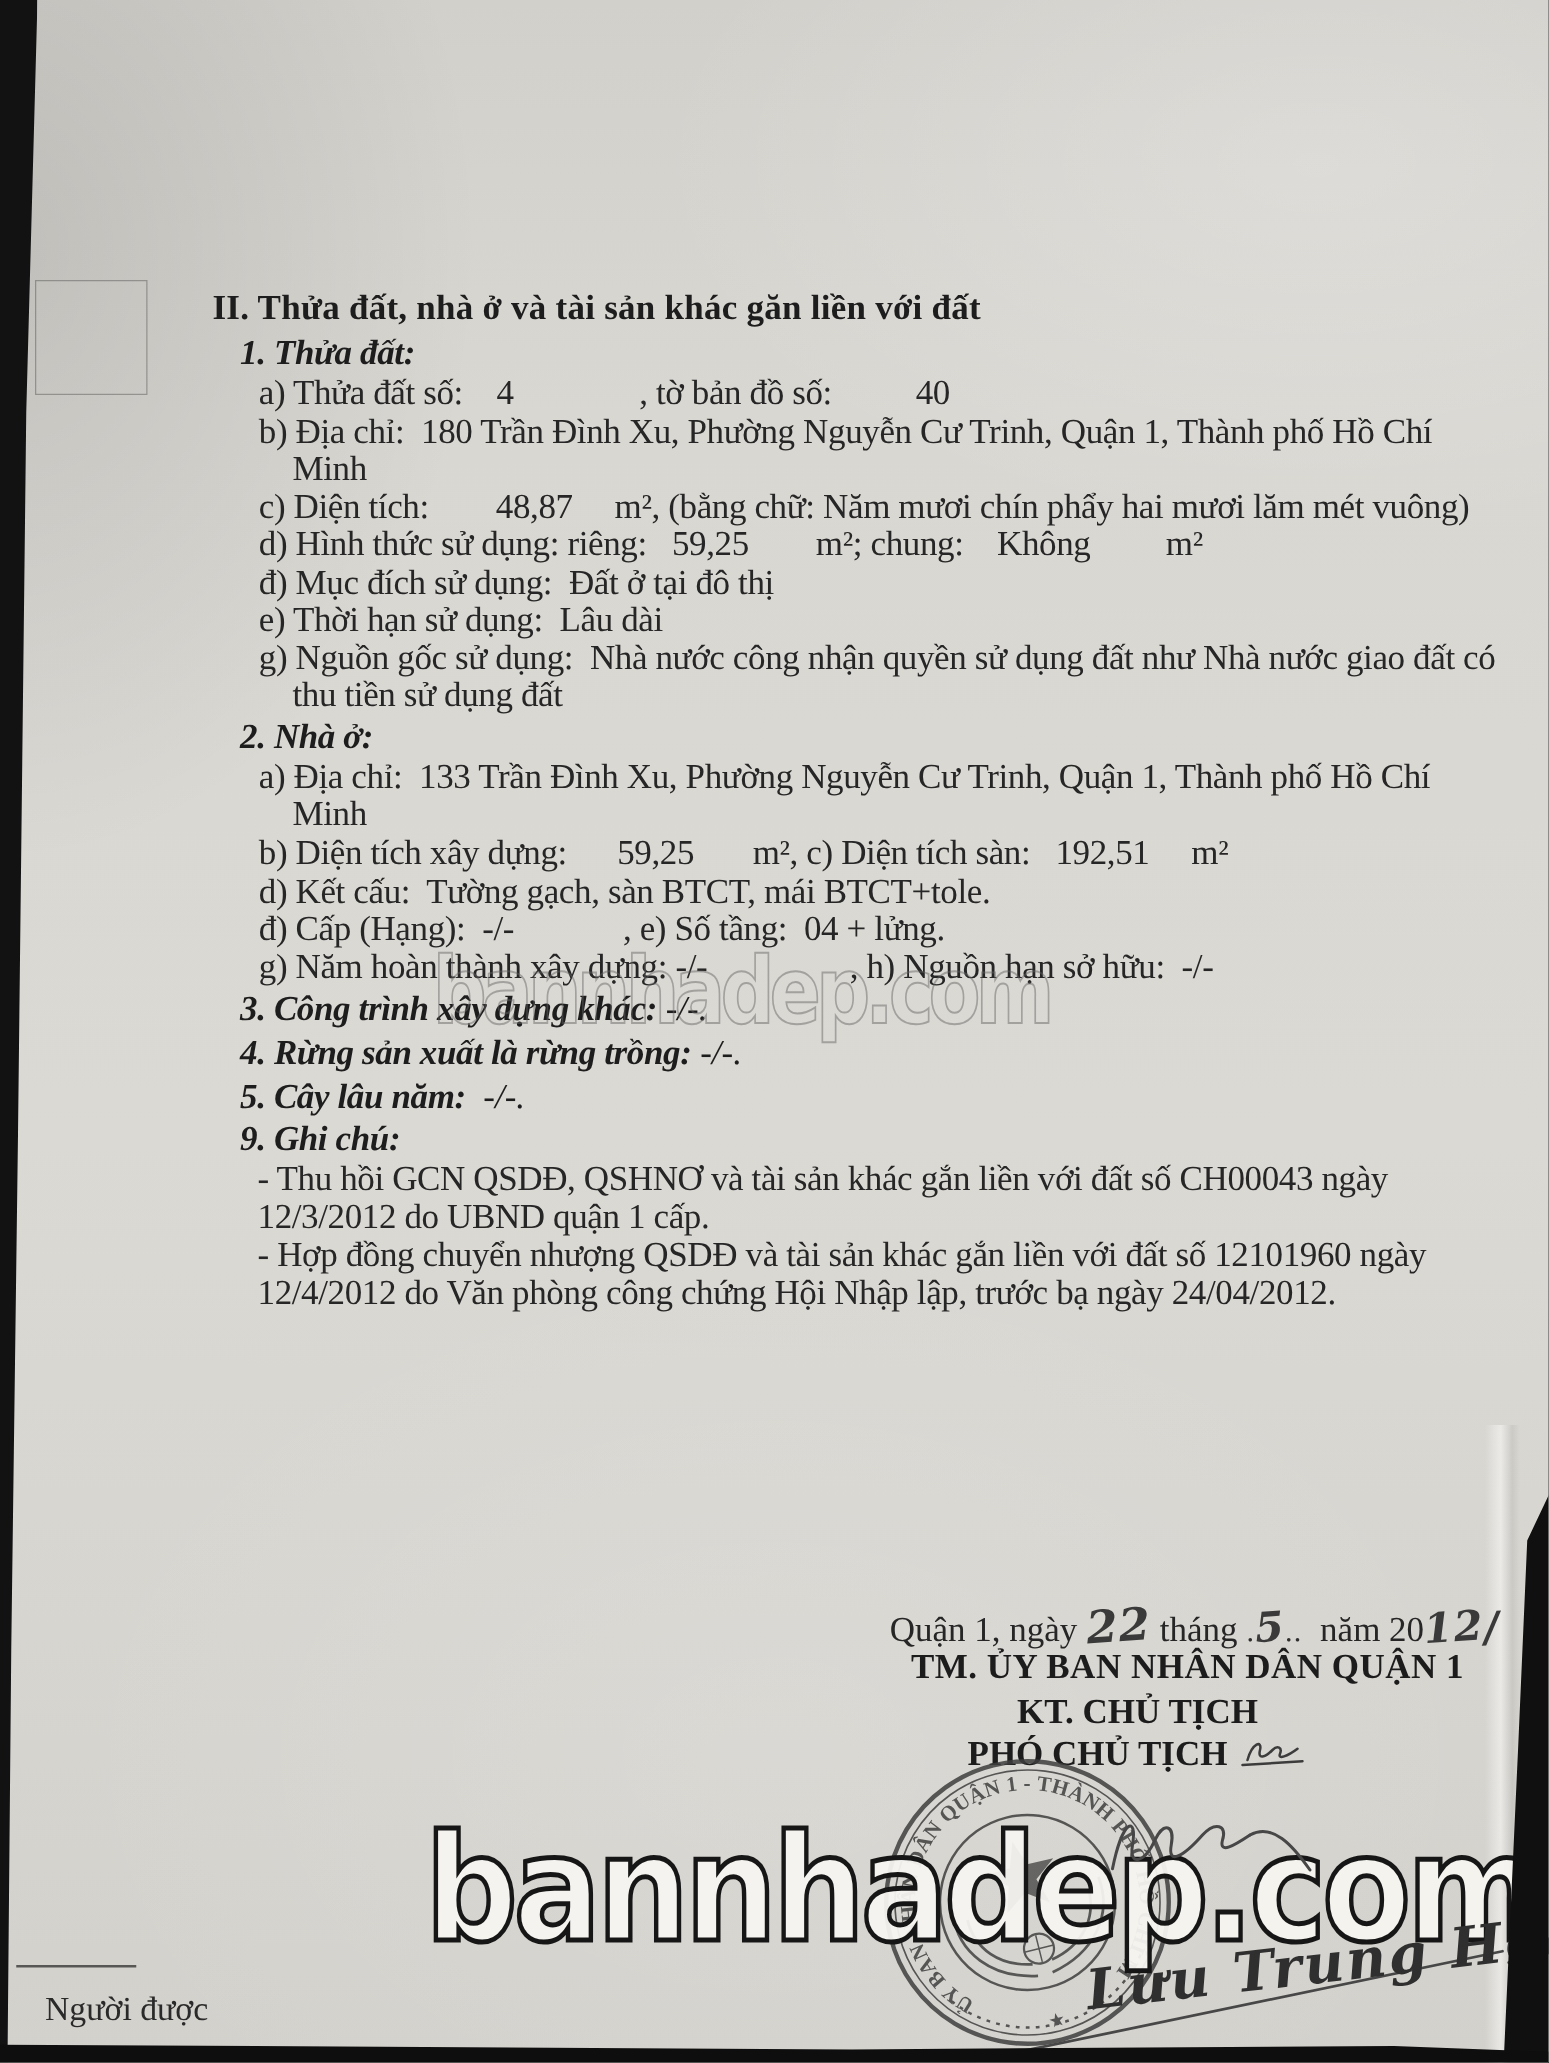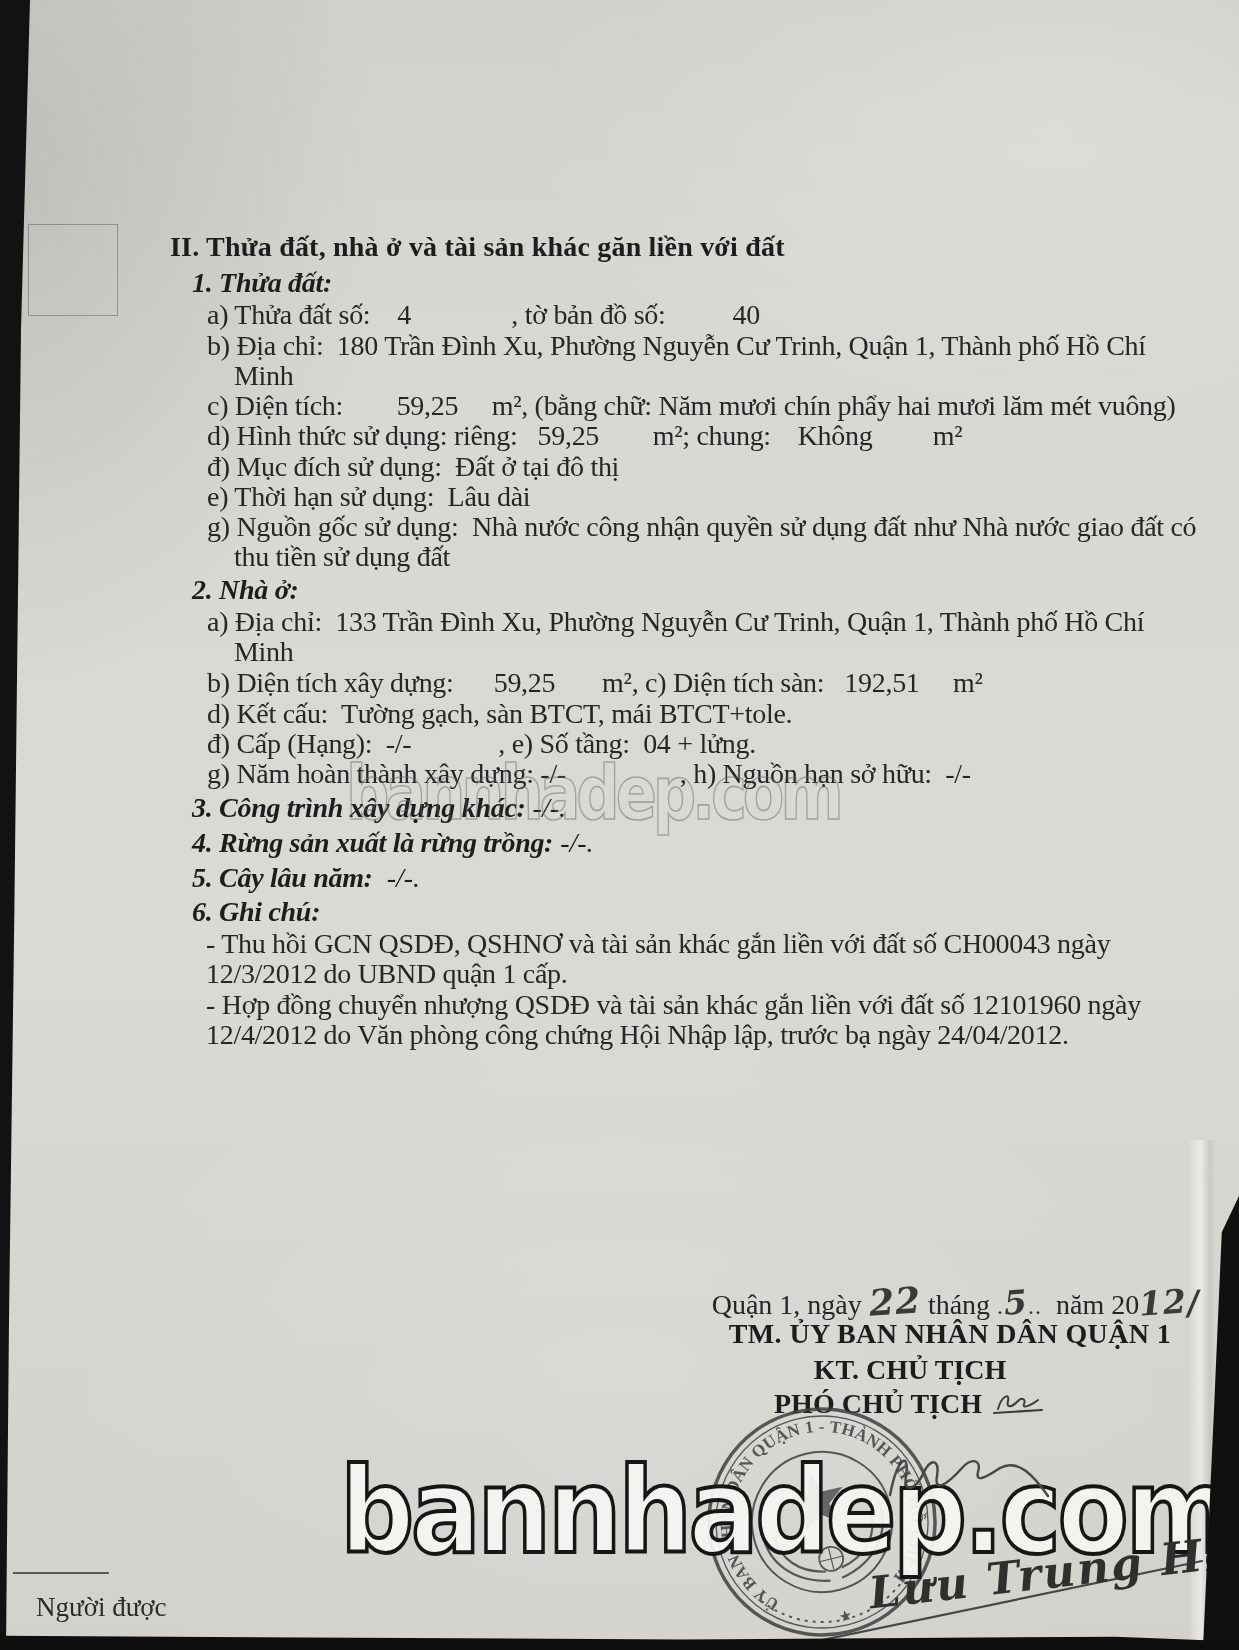--- a/index.html
+++ b/index.html
@@ -76,37 +76,37 @@
 
   <div class="crease"></div>
   <div class="stamp-box-ghost"></div>
 
   <div class="doc">
     <div class="ln hdr">II. Thửa đất, nhà ở và tài sản khác găn liền với đất</div>
     <div class="ln sec mt6">1. Thửa đất:</div>
     <div class="ln item mt2">a) Thửa đất số:    4               , tờ bản đồ số:          40</div>
     <div class="ln item mt1">b) Địa chỉ:  180 Trần Đình Xu, Phường Nguyễn Cư Trinh, Quận 1, Thành phố Hồ Chí</div>
     <div class="ln cont">Minh</div>
-    <div class="ln item">c) Diện tích:        59,25     m², (bằng chữ: Năm mươi chín phẩy hai mươi lăm mét vuông)</div>
+    <div class="ln item">c) Diện tích:        48,87     m², (bằng chữ: Năm mươi chín phẩy hai mươi lăm mét vuông)</div>
     <div class="ln item">d) Hình thức sử dụng: riêng:   59,25        m²; chung:    Không         m²</div>
     <div class="ln item mt1">đ) Mục đích sử dụng:  Đất ở tại đô thị</div>
     <div class="ln item">e) Thời hạn sử dụng:  Lâu dài</div>
     <div class="ln item">g) Nguồn gốc sử dụng:  Nhà nước công nhận quyền sử dụng đất như Nhà nước giao đất có</div>
     <div class="ln cont">thu tiền sử dụng đất</div>
     <div class="ln sec mt3">2. Nhà ở:</div>
     <div class="ln item mt2">a) Địa chỉ:  133 Trần Đình Xu, Phường Nguyễn Cư Trinh, Quận 1, Thành phố Hồ Chí</div>
     <div class="ln cont">Minh</div>
     <div class="ln item mt1">b) Diện tích xây dựng:      59,25       m², c) Diện tích sàn:   192,51     m²</div>
     <div class="ln item mt1">d) Kết cấu:  Tường gạch, sàn BTCT, mái BTCT+tole.</div>
     <div class="ln item">đ) Cấp (Hạng):  -/-             , e) Số tầng:  04 + lửng.</div>
     <div class="ln item">g) Năm hoàn thành xây dựng: -/-                 , h) Nguồn hạn sở hữu:  -/-</div>
     <div class="ln sec mt4"><span>3. Công trình xây dựng khác:</span><span class="sec-val"> -/-.</span></div>
     <div class="ln sec mt5"><span>4. Rừng sản xuất là rừng trồng:</span><span class="sec-val"> -/-.</span></div>
     <div class="ln sec mt5"><span>5. Cây lâu năm:</span><span class="sec-val">  -/-.</span></div>
-    <div class="ln sec mt4">6. Ghi chú:</div>
+    <div class="ln sec mt4">9. Ghi chú:</div>
     <div class="ln note mt2">- Thu hồi GCN QSDĐ, QSHNƠ và tài sản khác gắn liền với đất số CH00043 ngày</div>
     <div class="ln note">12/3/2012 do UBND quận 1 cấp.</div>
     <div class="ln note mt1">- Hợp đồng chuyển nhượng QSDĐ và tài sản khác gắn liền với đất số 12101960 ngày</div>
     <div class="ln note">12/4/2012 do Văn phòng công chứng Hội Nhập lập, trước bạ ngày 24/04/2012.</div>
   </div>
 
   <div class="wm wm-mid">bannhadep.com</div>
 
   <div class="sig-block">
     <div class="sig-line sig-date"><span>Quận 1, ngày </span><span class="hw" style="font-size:36px">22</span><span> tháng </span><span class="hw-dots">.</span><span class="hw">5</span><span class="hw-dots">..</span><span>  năm 20</span><span class="hw">12</span><span class="hw">/</span></div>

